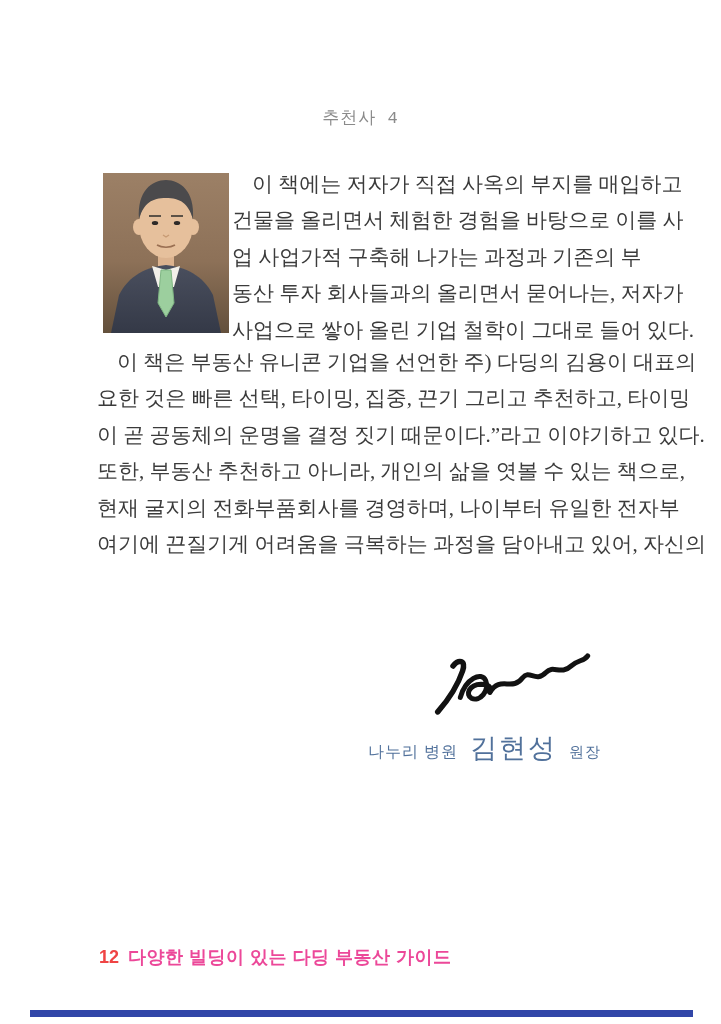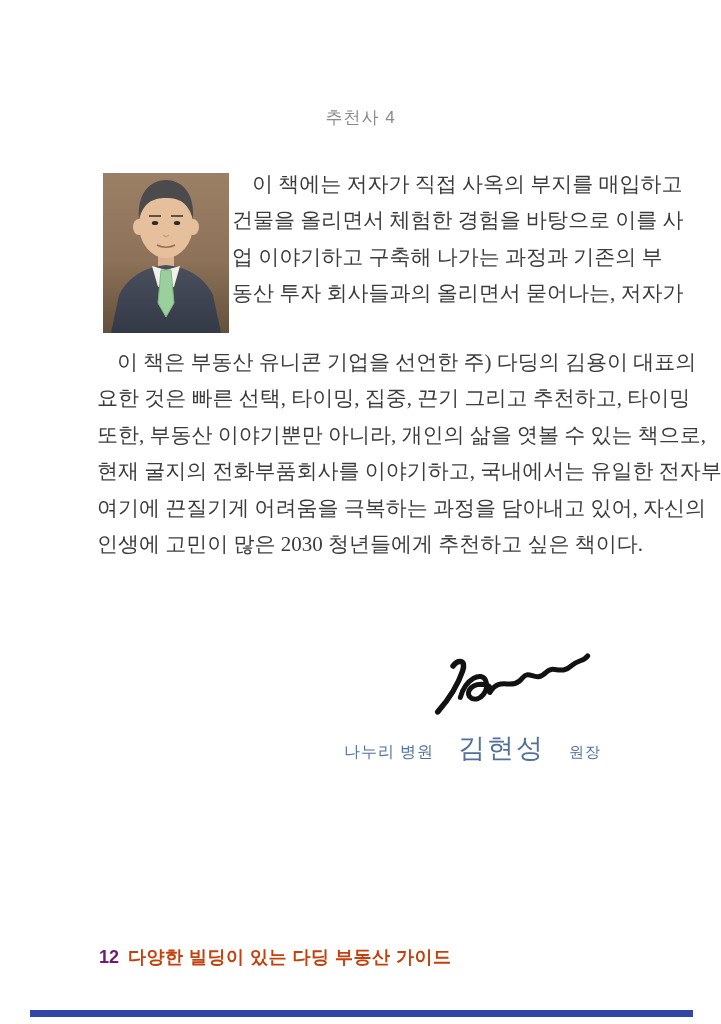--- a/index.html
+++ b/index.html
@@ -11,21 +11,21 @@
     background: #ffffff;
     overflow: hidden;
     font-family: "Liberation Serif", "DejaVu Serif", serif;
   }
   .page-title {
     position: absolute;
     top: 106px;
     left: 0;
     width: 721px;
     text-align: center;
-    font-family: Liberation Sans, sans-serif;
+    font-family: Liberation Mono, monospace;
     font-size: 17px;
     letter-spacing: 1px;
     color: #8a8a8a;
   }
   .photo {
     position: absolute;
     left: 103px;
     top: 173px;
     width: 126px;
     height: 160px;
@@ -51,33 +51,33 @@
     transform: rotate(-6deg);
   }
   .signer-line {
     position: absolute;
     top: 730px;
     right: 120px;
     color: #51719b;
     white-space: nowrap;
   }
   .signer-line .hospital { font-size: 16px; letter-spacing: 1px; }
-  .signer-line .signer-name { font-size: 27px; letter-spacing: 2px; margin: 0 20px; }
+  .signer-line .signer-name { font-size: 27px; letter-spacing: 2px; margin: 0 8px; }
   .signer-line .signer-title { font-size: 15px; letter-spacing: 1px; }
   .footer {
     position: absolute;
     left: 99px;
     top: 945px;
     font-family: "Liberation Sans", "DejaVu Sans", sans-serif;
     font-weight: bold;
     font-size: 18px;
     white-space: nowrap;
   }
-  .footer .page-number { color: #701a75; margin-right: 9px; }
-  .footer .book-title { color: #c2410c; letter-spacing: 0.5px; }
+  .footer .page-number { color: #ef4444; margin-right: 9px; }
+  .footer .book-title { color: #ec4899; letter-spacing: 0.5px; }
   .bottom-bar {
     position: absolute;
     left: 30px;
     top: 1010px;
     width: 663px;
     height: 7px;
     background: #3246a8;
   }
 </style>
 </head>
@@ -113,31 +113,32 @@
     <ellipse cx="74" cy="50" rx="3.2" ry="2" fill="#2e2a28"></ellipse>
     <path d="M46,43 L58,43" stroke="#3a3633" stroke-width="1.6" fill="none"></path>
     <path d="M68,43 L80,43" stroke="#3a3633" stroke-width="1.6" fill="none"></path>
     <path d="M60,62 L63,64 L66,62" stroke="#c79a74" stroke-width="1.4" fill="none"></path>
     <path d="M54,72 C59,75 67,75 72,72" stroke="#9a6f52" stroke-width="1.6" fill="none"></path>
   </svg>
 
   <div class="para para-beside-photo">
     <div class="line indent1">이 책에는 저자가 직접 사옥의 부지를 매입하고</div>
     <div class="line">건물을 올리면서 체험한 경험을 바탕으로 이를 사</div>
-    <div class="line">업 이야기하고 구축해 나가는 과정과 기존의 부</div>
+    <div class="line">업 사업가적 구축해 나가는 과정과 기존의 부</div>
     <div class="line">동산 투자 회사들과의 올리면서 묻어나는, 저자가</div>
+    <div class="line">사업으로 쌓아 올린 기업 철학이 그대로 들어 있다.</div>
   </div>
 
   <div class="para para-full">
     <div class="line indent1">이 책은 부동산 유니콘 기업을 선언한 주) 다딩의 김용이 대표의</div>
     <div class="line">요한 것은 빠른 선택, 타이밍, 집중, 끈기 그리고 추천하고, 타이밍</div>
-    <div class="line">또한, 부동산 이야기뿐만 아니라, 개인의 삶을 엿볼 수 있는 책으로,</div>
-    <div class="line">현재 굴지의 전화부품회사를 이야기하고, 국내에서는 유일한 전자부</div>
+    <div class="line">이 곧 공동체의 운명을 결정 짓기 때문이다.”라고 이야기하고 있다.</div>
+    <div class="line">또한, 부동산 추천하고 아니라, 개인의 삶을 엿볼 수 있는 책으로,</div>
+    <div class="line">현재 굴지의 전화부품회사를 경영하며, 나이부터 유일한 전자부</div>
     <div class="line">여기에 끈질기게 어려움을 극복하는 과정을 담아내고 있어, 자신의</div>
-    <div class="line">인생에 고민이 많은 2030 청년들에게 추천하고 싶은 책이다.</div>
   </div>
 
   <svg class="signature-svg" viewBox="0 0 172 64" xmlns="http://www.w3.org/2000/svg">
     <g fill="none" stroke="#121212" stroke-linecap="round" stroke-linejoin="round">
       <path d="M30,10 C36,4 44,5 39,16 C33,29 21,44 10,54" stroke-width="5.5"></path>
       <path d="M34,42 C41,24 58,18 61,28 C64,38 53,49 45,44 C39,40 44,30 56,31 C63,32 66,34 64,40" stroke-width="5"></path>
       <path d="M64,40 C76,24 86,42 98,29 C106,21 110,36 122,26 C130,19 136,31 148,22 C155,17 161,19 165,14" stroke-width="5"></path>
     </g>
   </svg>
 

